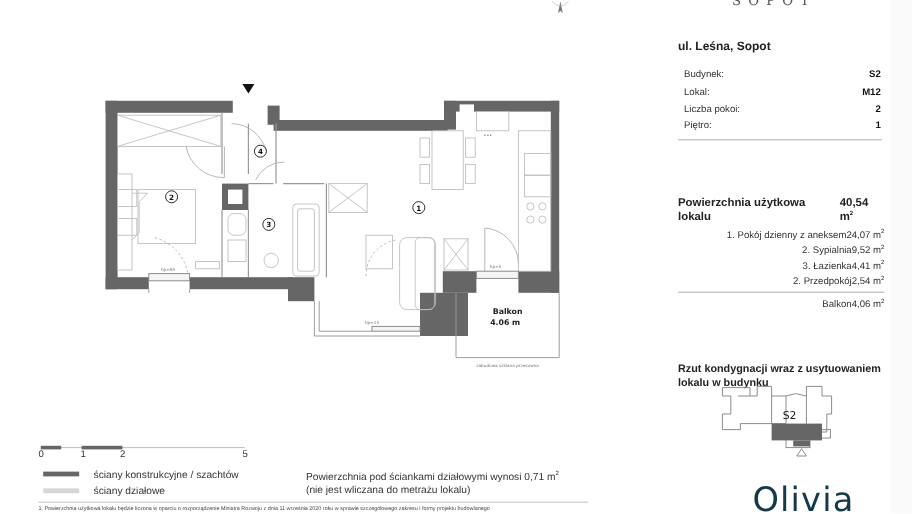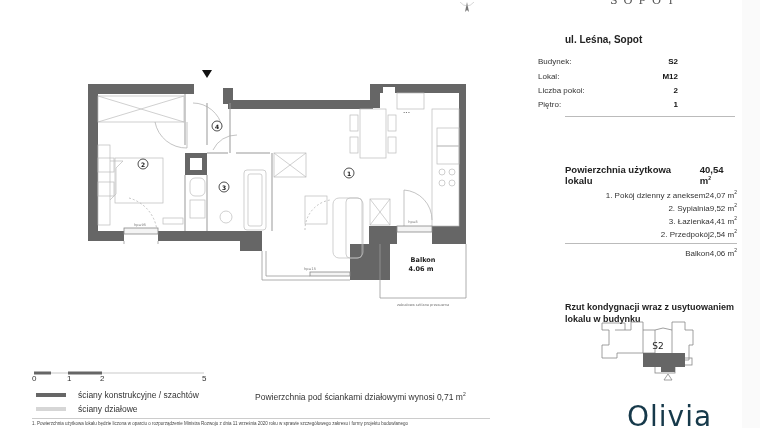--- a/index.html
+++ b/index.html
@@ -2,21 +2,21 @@
 <html><head>
 <meta charset="utf-8">
 <style>
   * { box-sizing: border-box; margin: 0; padding: 0; }
   html, body { width: 760px; height: 428px; overflow: hidden; background: #ffffff; }
   body { font-family: "Liberation Sans", "DejaVu Sans", sans-serif; color: #1a1a1a; position: relative; }
   .abs { position: absolute; }
   .brand-top { left: 610px; top: -6px; font-family: "DejaVu Serif", serif; letter-spacing: 6px; font-size: 11px; color: #555; }
   .compass { left: 456px; top: 0px; }
   .info-title { left: 565px; top: 34px; font-weight: bold; font-size: 10px; color: #222; }
-  .info-row { left: 538px; width: 140px; font-size: 8px; color: #333; display: flex; justify-content: space-between; }
+  .info-row { left: 570px; width: 164px; font-size: 8px; color: #333; display: flex; justify-content: space-between; }
   .info-row .v { font-weight: bold; color: #111; }
   .divider { height: 1px; background: #bbb; }
   .area-total { left: 565px; top: 164px; width: 172px; display: flex; justify-content: flex-end; font-weight: bold; font-size: 9.5px; color: #222; }
   .room-row { left: 565px; width: 172px; font-size: 8px; display: flex; justify-content: flex-end; color: #333; }
   sup { font-size: 5px; vertical-align: super; line-height: 0; }
   .rzut-title { left: 565px; top: 277px; width: 180px; font-weight: bold; font-size: 9px; line-height: 12px; color: #222; margin-top: 24px; }
   .olivia { left: 627px; top: 400px; font-size: 28px; color: #16394a; font-family: "DejaVu Sans", sans-serif; letter-spacing: 1px; }
   .scale { left: 32px; top: 370px; }
   .legend-row { display: flex; align-items: center; font-size: 8.5px; color: #333; }
   .legend-swatch { width: 30px; height: 4px; margin-right: 12px; }
@@ -264,18 +264,19 @@
   <span class="legend-swatch" style="background:#666"></span>
   <span>ściany konstrukcyjne / szachtów</span>
 </div>
 <div class="abs legend-row" style="left:36px;top:404px">
   <span class="legend-swatch" style="background:#d6d6d6"></span>
   <span>ściany działowe</span>
 </div>
 
 <div class="abs note">
   <div><span>Powierzchnia pod ściankami działowymi wynosi 0,71  m</span><sup>2</sup></div>
+  <div>(nie jest wliczana do metrażu lokalu)</div>
 </div>
 
 <div class="abs bottom-line"></div>
 <div class="abs footnote">1. Powierzchnia użytkowa lokalu będzie liczona w oparciu o rozporządzenie Ministra Rozwoju z dnia 11 września 2020 roku w sprawie szczegółowego zakresu i formy projektu budowlanego</div>
 
 <div class="abs right-edge"></div>
 
 </body></html>

